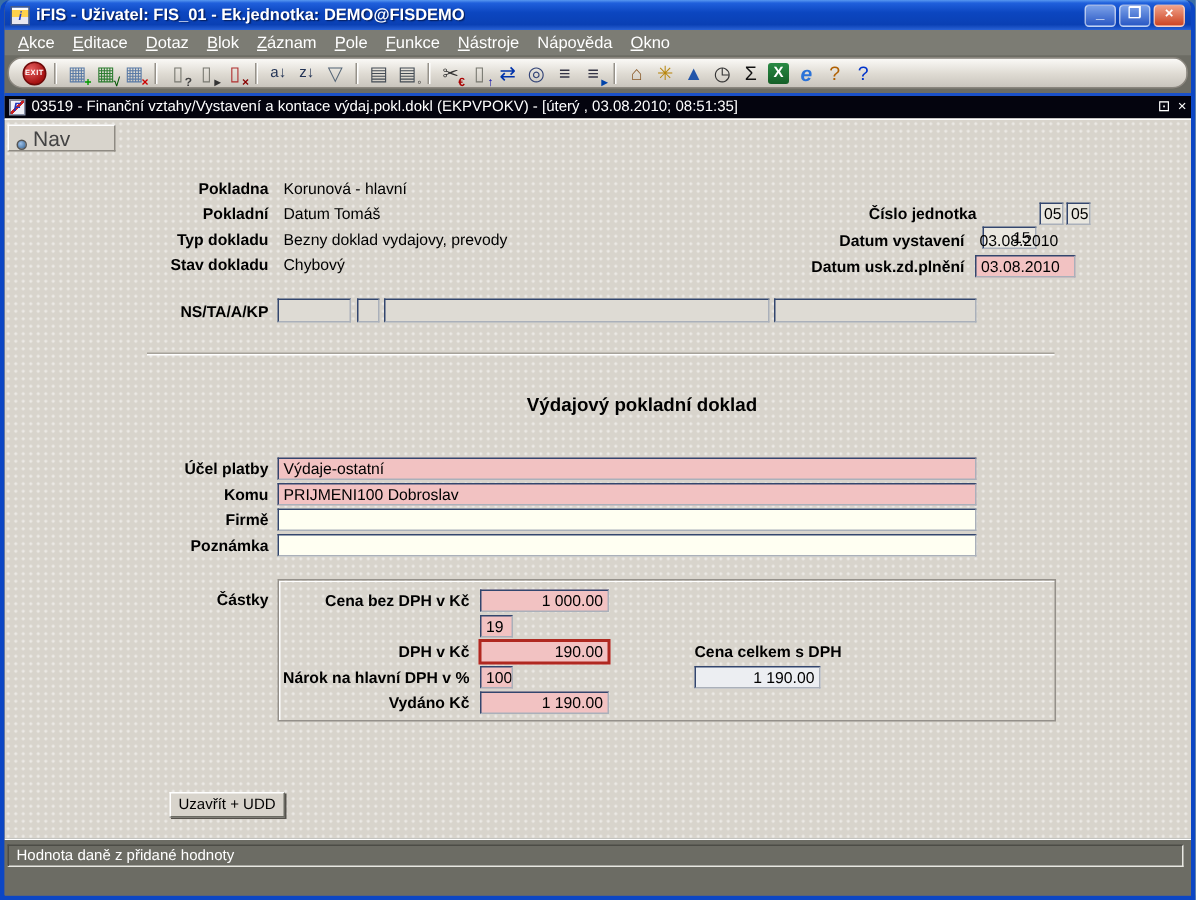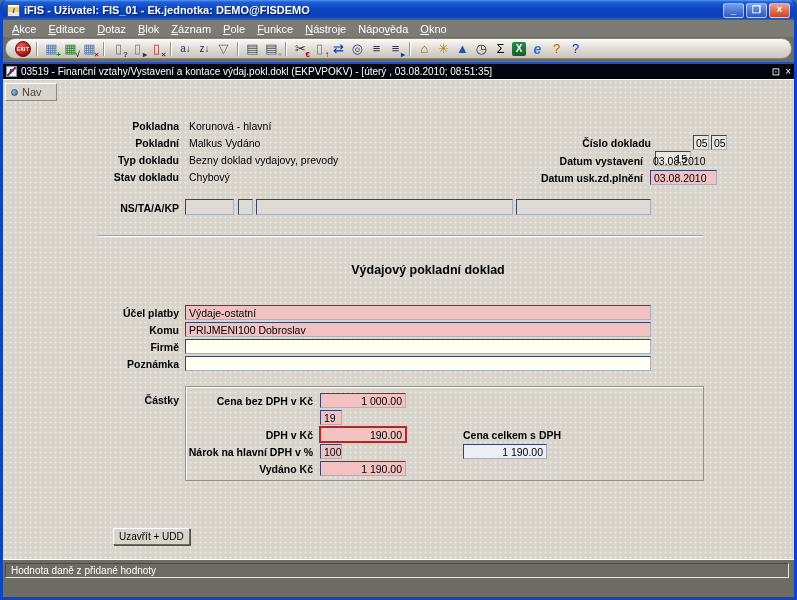--- a/index.html
+++ b/index.html
@@ -52,23 +52,23 @@
     color:#2233bb;font-size:8px;font-weight:bold;font-style:italic;
     display:flex;align-items:center;justify-content:center;}
   .mdi-title{font-size:10px;white-space:nowrap;overflow:hidden;}
   .mdi-controls{margin-left:auto;display:flex;gap:5px;font-size:10px;color:#fff;}
   .mdi-controls span{cursor:default;line-height:1;}
   
   .content{position:relative;height:480px;border-top:1px solid #fff;overflow:hidden;
     background-color:#d8d4cc;
     background-image:radial-gradient(circle,rgba(255,255,255,.5) .8px,transparent 1.2px);
     background-size:5px 5px;}
-  .nav-tab{position:absolute;left:2px;top:3px;width:52px;height:18px;
+  .nav-tab{position:absolute;left:2px;top:3px;width:72px;height:18px;
     background:#d8d4cc;border:1px solid #8e8a82;border-top-color:#fff;border-left-color:#fff;
-    display:flex;align-items:center;gap:4px;padding:0 5px;font-size:11px;color:#444;}
+    display:flex;align-items:flex-end;gap:4px;padding:0 5px;font-size:14px;color:#444;}
   .nav-dot{width:7px;height:7px;border-radius:50%;background:radial-gradient(circle at 35% 35%,#9cc0e8,#33608f);border:1px solid #555;}
   .lbl{position:absolute;font-size:10.5px;font-weight:bold;color:#000;text-align:right;white-space:nowrap;}
   .val{position:absolute;font-size:10.5px;color:#000;white-space:nowrap;}
   .fld{position:absolute;height:15px;border:1px solid #aab0ba;border-top-color:#33466e;border-left-color:#33466e;
     font-size:10.5px;color:#000;padding:0 3px;display:flex;align-items:center;overflow:hidden;white-space:nowrap;}
   .pink{background:#f2c2c2;}
   .ivory{background:#fffff2;}
   .grayfld{background:#dedbd4;}
   .boxfld{background:#e9e7e0;}
   .total{background:#eceef2;}
@@ -227,29 +227,29 @@
 
     <div class="nav-tab">
       <span class="nav-dot"></span>
       <span>Nav</span>
     </div>
 
     <div class="lbl" style="left:40px;top:40px;width:136px;">Pokladna</div>
     <div class="val" style="left:186px;top:40px;">Korunová - hlavní</div>
 
     <div class="lbl" style="left:40px;top:57px;width:136px;">Pokladní</div>
-    <div class="val" style="left:186px;top:57px;">Malkus Vydáno</div>
+    <div class="val" style="left:186px;top:57px;">Datum Tomáš</div>
 
     <div class="lbl" style="left:40px;top:74px;width:136px;">Typ dokladu</div>
     <div class="val" style="left:186px;top:74px;">Bezny doklad vydajovy, prevody</div>
 
     <div class="lbl" style="left:40px;top:91px;width:136px;">Stav dokladu</div>
     <div class="val" style="left:186px;top:91px;">Chybový</div>
 
-    <div class="lbl" style="left:512px;top:57px;width:136px;">Číslo dokladu</div>
+    <div class="lbl" style="left:512px;top:57px;width:136px;">Číslo jednotka</div>
     <div class="fld boxfld num" style="left:652px;top:55px;width:36px;margin-top:16px;">15</div>
     <div class="fld boxfld" style="left:690px;top:55px;width:16px;padding:0 2px;">05</div>
     <div class="fld boxfld" style="left:708px;top:55px;width:16px;padding:0 2px;">05</div>
 
     <div class="lbl" style="left:500px;top:75px;width:140px;">Datum vystavení</div>
     <div class="val" style="left:650px;top:75px;">03.08.2010</div>
 
     <div class="lbl" style="left:480px;top:92px;width:160px;">Datum usk.zd.plnění</div>
     <div class="fld pink" style="left:647px;top:90px;width:67px;">03.08.2010</div>
 

